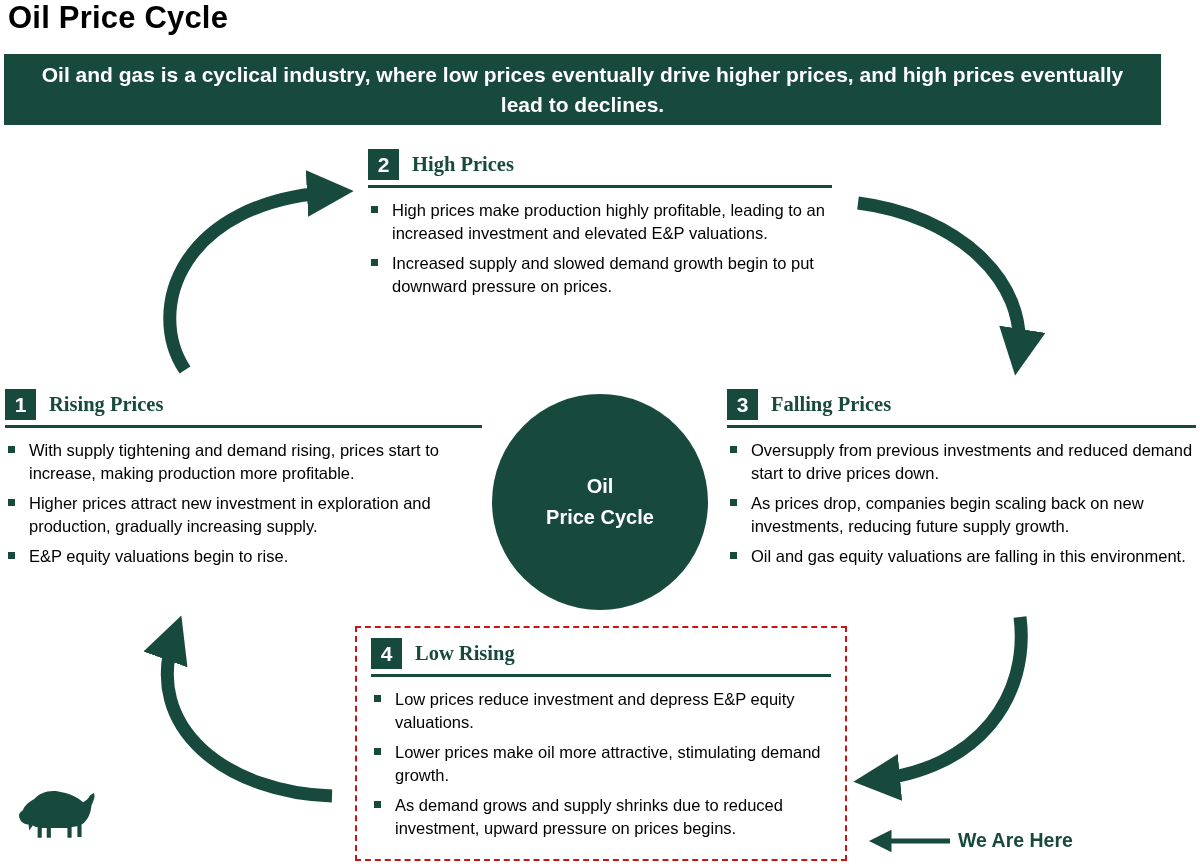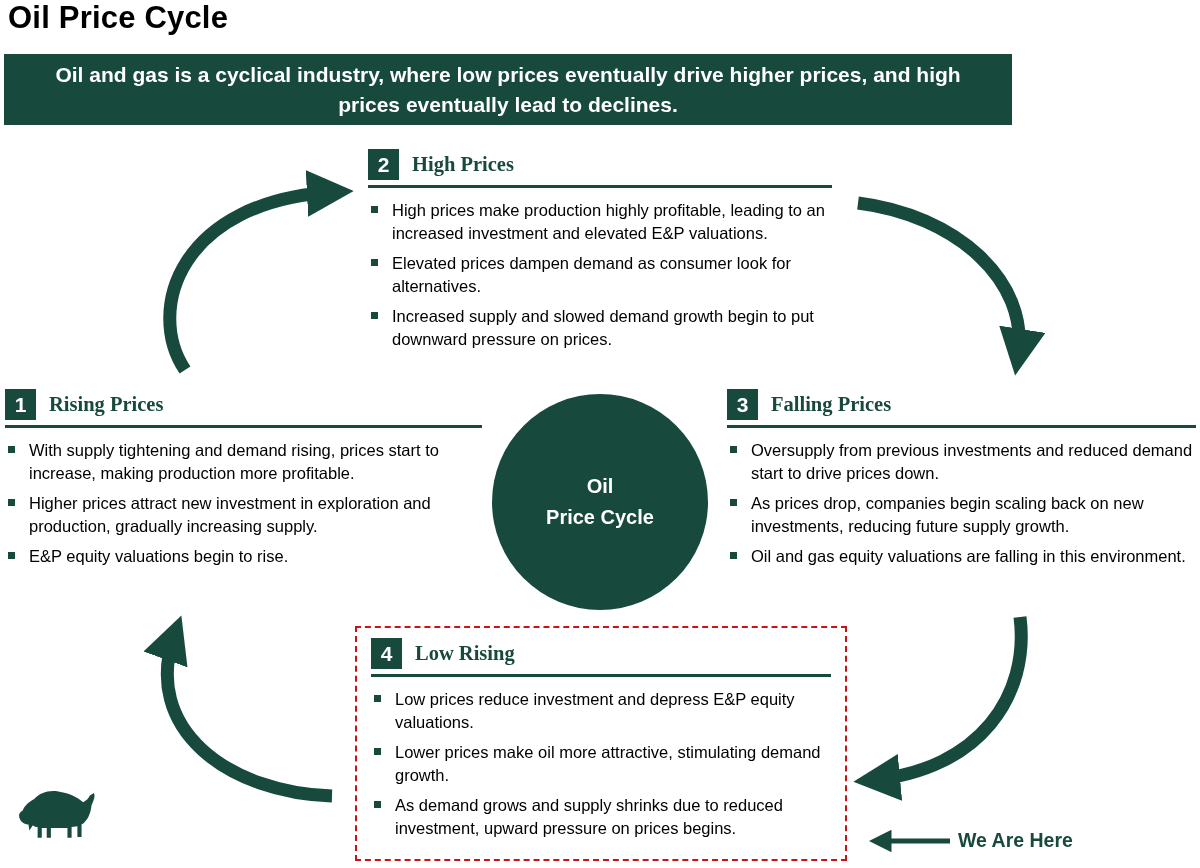--- a/index.html
+++ b/index.html
@@ -21,21 +21,21 @@
     background:var(--bg);
     overflow:hidden;
     margin:0 auto;
   }
   .page-title{
     position:absolute; left:8px; top:0px;
     font-size:31px; font-weight:800; color:var(--ink);
     letter-spacing:0.2px;
   }
   .banner{
-    position:absolute; left:4px; top:54px; width:1008px; min-height:71px;
+    position:absolute; left:4px; top:54px; width:1157px; min-height:71px;
     background:var(--green); color:#fff;
     display:flex; align-items:center; justify-content:center;
     text-align:center; font-weight:bold; font-size:21px; line-height:1.4;
     padding:6px 34px;
   }
   .section{ position:absolute; }
   .section-header{
     display:flex; align-items:center; gap:13px;
     border-bottom:3px solid var(--green);
     padding-bottom:5px;
@@ -127,21 +127,20 @@
     <path class="arrow-path" d="M 197 181 C 95 178, 5 115, 40 18" marker-end="url(#arrowhead)"></path>
   </svg>
 
   <div class="section sec-high">
     <div class="section-header">
       <div class="num-box">2</div>
       <div class="section-title">High Prices</div>
     </div>
     <ul class="bullets">
         <li>High prices make production highly profitable, leading to an increased investment and elevated E&amp;P valuations.</li>
-        <li>Elevated prices dampen demand as consumer look for alternatives.</li>
         <li>Increased supply and slowed demand growth begin to put downward pressure on prices.</li>
       </ul>
   </div>
 
   <div class="section sec-rising">
     <div class="section-header">
       <div class="num-box">1</div>
       <div class="section-title">Rising Prices</div>
     </div>
     <ul class="bullets">

